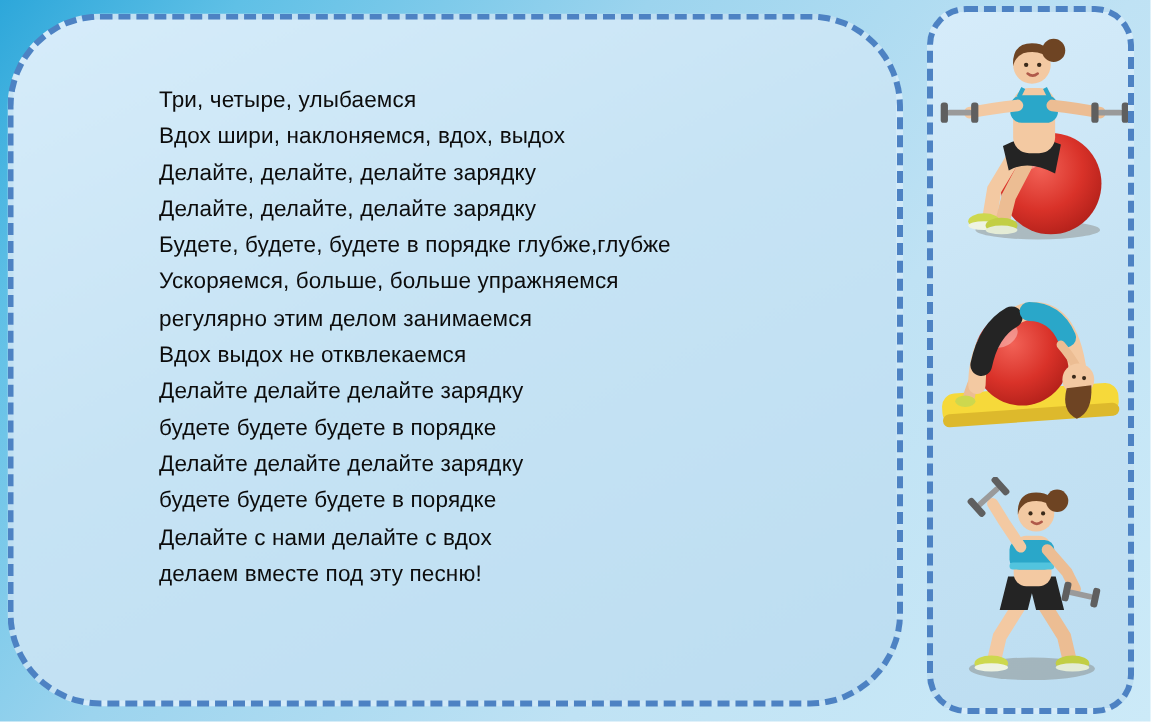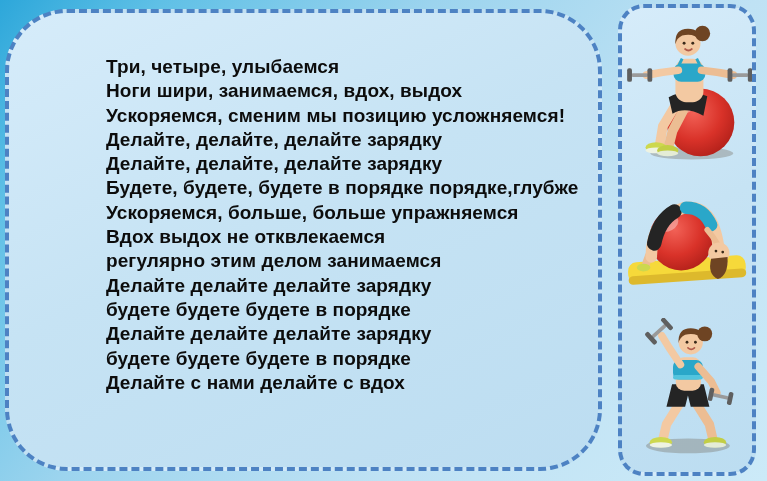--- a/index.html
+++ b/index.html
@@ -13,54 +13,54 @@
     position:absolute;
     border:4px dashed #4d82c3;
     background:linear-gradient(155deg,#d6ecfa 0%,#c6e3f4 45%,#bcddf1 100%);
   }
   .lyrics-panel {
     left:5px; top:9px; width:597px; height:462px;
     border-radius:62px;
     padding:42px 14px 0 97px;
   }
   .lyric-line {
-    font-size:19px;
-    font-weight:bold;
+    font-size:15px;
+    font-weight:normal;
     line-height:24.3px;
     color:#0c0c0c;
     letter-spacing:0.1px;
     white-space:nowrap;
   }
   .figures-panel {
     left:618px; top:4px; width:138px; height:472px;
     border-radius:26px;
     display:flex; flex-direction:column;
     justify-content:space-evenly; align-items:center;
     padding:6px 0;
   }
   .figure { width:130px; height:140px; display:block; }
 </style>
 </head>
 <body>
 
 <div class="panel lyrics-panel">
   <div class="lyric-line">Три, четыре, улыбаемся</div>
-  <div class="lyric-line">Ноги шири, занимаемся, вдох, выдох</div>
-  <div class="lyric-line">Ускоряемся, сменим мы позицию усложняемся!</div>
+  <div class="lyric-line">Вдох шири, наклоняемся, вдох, выдох</div>
   <div class="lyric-line">Делайте, делайте, делайте зарядку</div>
   <div class="lyric-line">Делайте, делайте, делайте зарядку</div>
-  <div class="lyric-line">Будете, будете, будете в порядке порядке,глубже</div>
+  <div class="lyric-line">Будете, будете, будете в порядке глубже,глубже</div>
   <div class="lyric-line">Ускоряемся, больше, больше упражняемся</div>
+  <div class="lyric-line">регулярно этим делом занимаемся</div>
   <div class="lyric-line">Вдох выдох не отквлекаемся</div>
-  <div class="lyric-line">регулярно этим делом занимаемся</div>
   <div class="lyric-line">Делайте делайте делайте зарядку</div>
   <div class="lyric-line">будете будете будете в порядке</div>
   <div class="lyric-line">Делайте делайте делайте зарядку</div>
   <div class="lyric-line">будете будете будете в порядке</div>
   <div class="lyric-line">Делайте с нами делайте с вдох</div>
+  <div class="lyric-line">делаем вместе под эту песню!</div>
 </div>
 
 <div class="panel figures-panel">
 
   <svg class="figure" viewBox="0 0 130 145" xmlns="http://www.w3.org/2000/svg">
     <defs>
       <radialGradient id="ball1" cx="40%" cy="35%" r="75%">
         <stop offset="0%" stop-color="#f26257"></stop>
           <stop offset="55%" stop-color="#d93229"></stop>
           <stop offset="100%" stop-color="#ab1d17"></stop>

